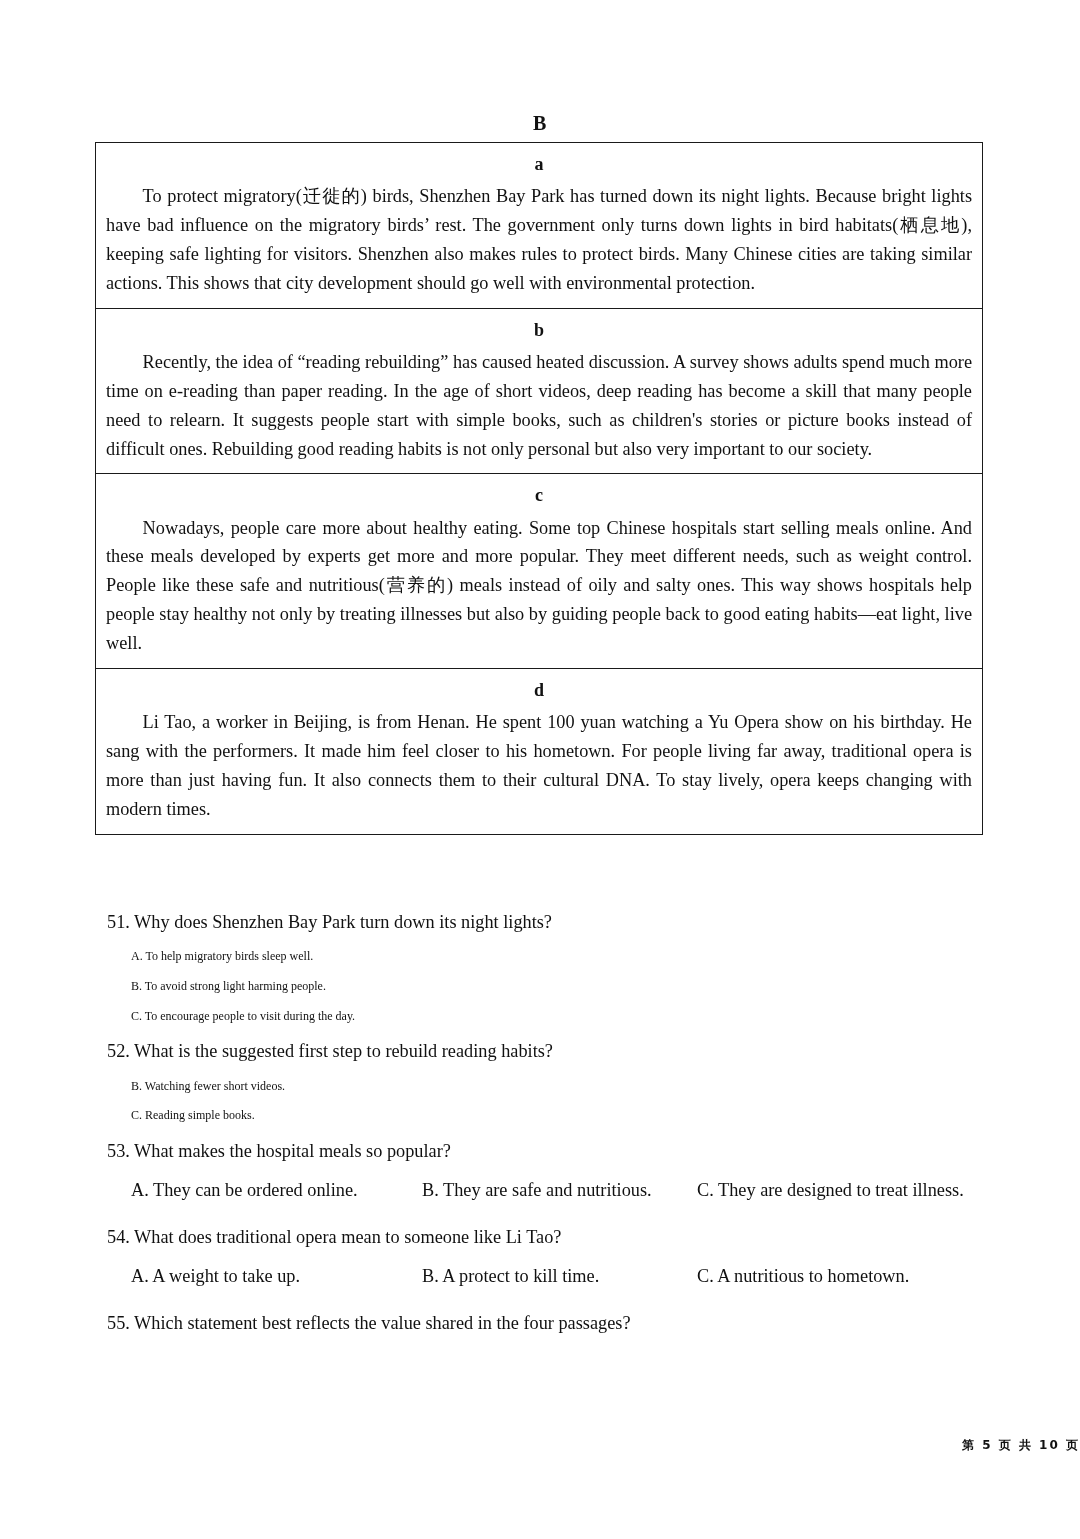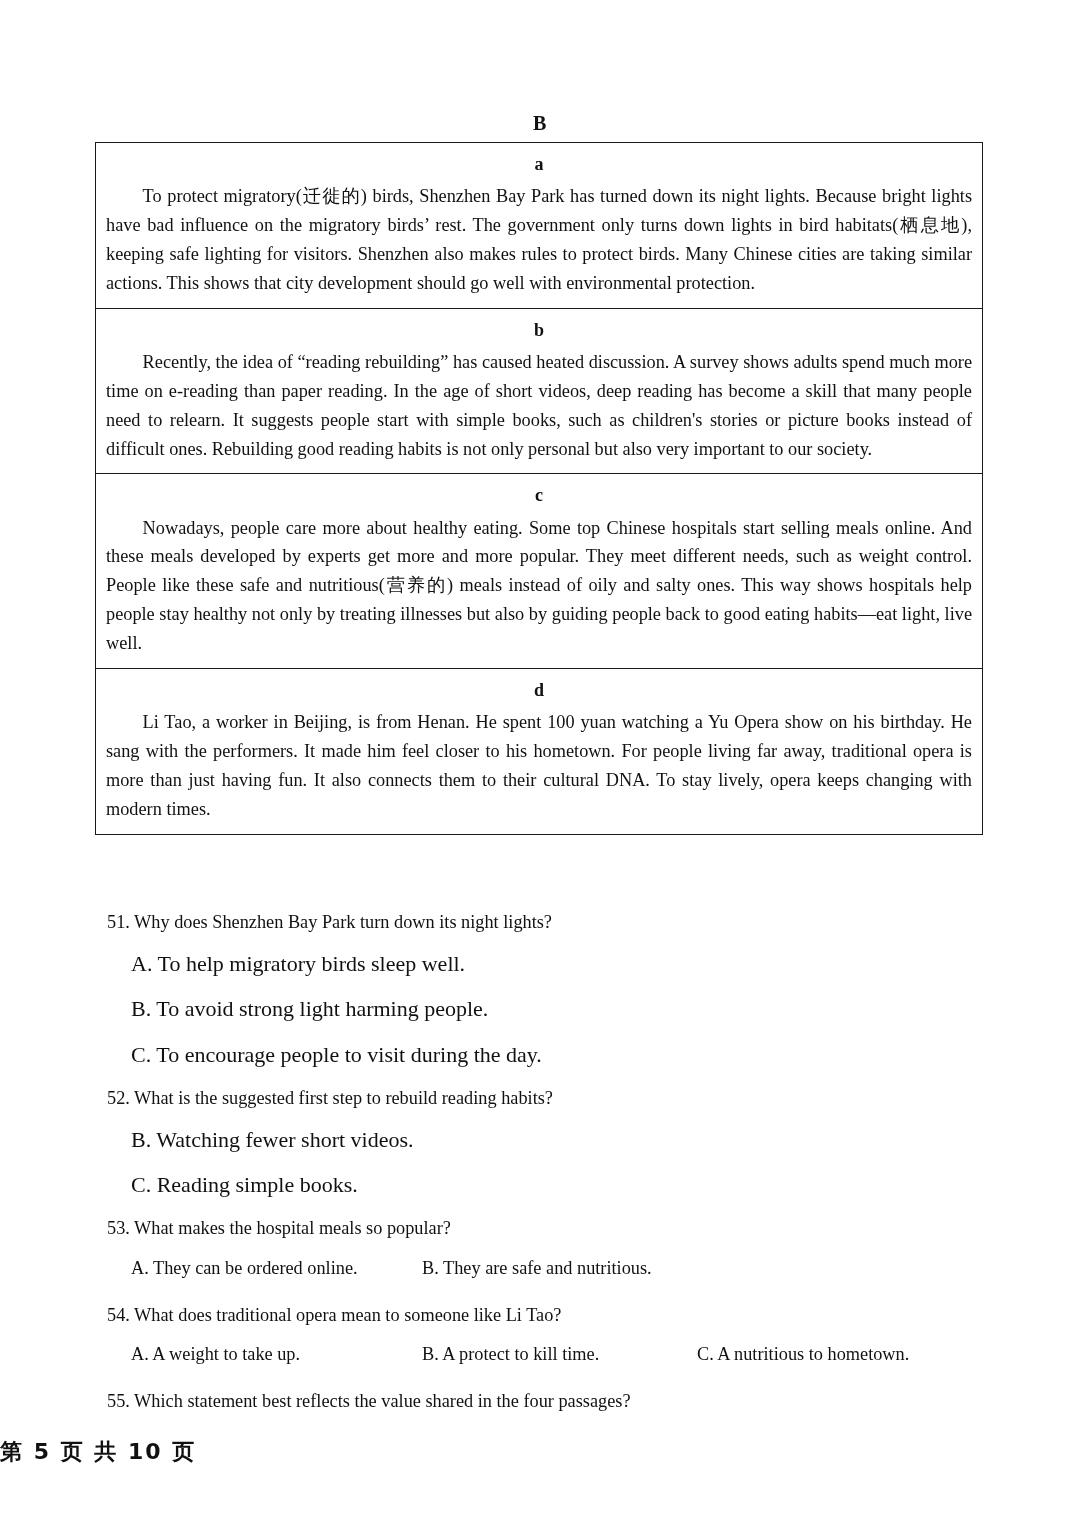--- a/index.html
+++ b/index.html
@@ -84,21 +84,21 @@
   .question {
     margin: 0 0 0 0;
   }
   .q-stem {
     font-size: 18.3px;
     line-height: 1.55;
     margin: 0 0 2px 0;
     padding-top: 10px;
   }
   .q-options-stacked .q-option {
-    font-size: 22px;
+    font-size: 12px;
     line-height: 1.55;
     margin: 0 0 2px 24px;
     padding-top: 9px;
   }
   .q-options-row {
     position: relative;
     height: 37px;
     font-size: 18.3px;
     line-height: 1.55;
     padding-top: 9px;
@@ -112,22 +112,22 @@
   .q-options-row .opt-a { left: 24px; }
   .q-options-row .opt-b { left: 315px; }
   .q-options-row .opt-c { left: 590px; }
 
   
   .footer {
     position: absolute;
     left: 0;
     right: 0;
     top: 1437px;
-    text-align: left;
-    font-size: 22px;
+    text-align: right;
+    font-size: 12px;
     font-weight: bold;
     letter-spacing: 2px;
   }
   .footer .cjk-f {
     font-family: "DejaVu Sans", "Liberation Sans", sans-serif;
     font-weight: bold;
   }
 </style>
 </head>
 <body>
@@ -177,20 +177,21 @@
         <div class="q-option">B. Watching fewer short videos.</div>
         <div class="q-option">C. Reading simple books.</div>
       </div>
     </div>
 
     <div class="question">
       <div class="q-stem">53. What makes the hospital meals so popular?</div>
       <div class="q-options-row">
         <span class="opt opt-a">A. They can be ordered online.</span>
         <span class="opt opt-b">B. They are safe and nutritious.</span>
+        <span class="opt opt-c">C. They are designed to treat illness.</span>
       </div>
     </div>
 
     <div class="question">
       <div class="q-stem">54. What does traditional opera mean to someone like Li Tao?</div>
       <div class="q-options-row">
         <span class="opt opt-a">A. A weight to take up.</span>
         <span class="opt opt-b">B. A protect to kill time.</span>
         <span class="opt opt-c">C. A nutritious to hometown.</span>
       </div>

